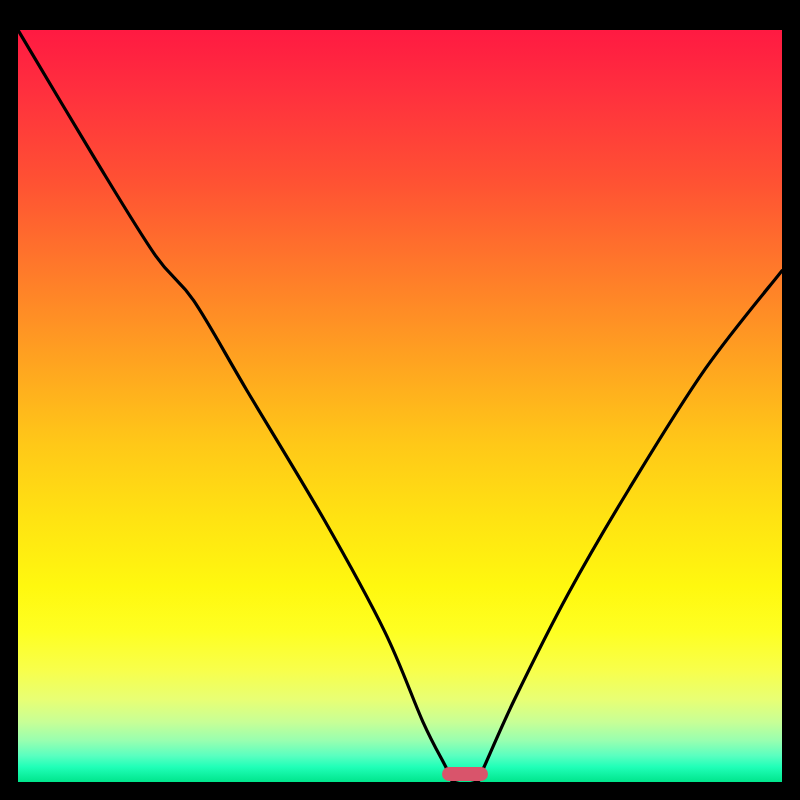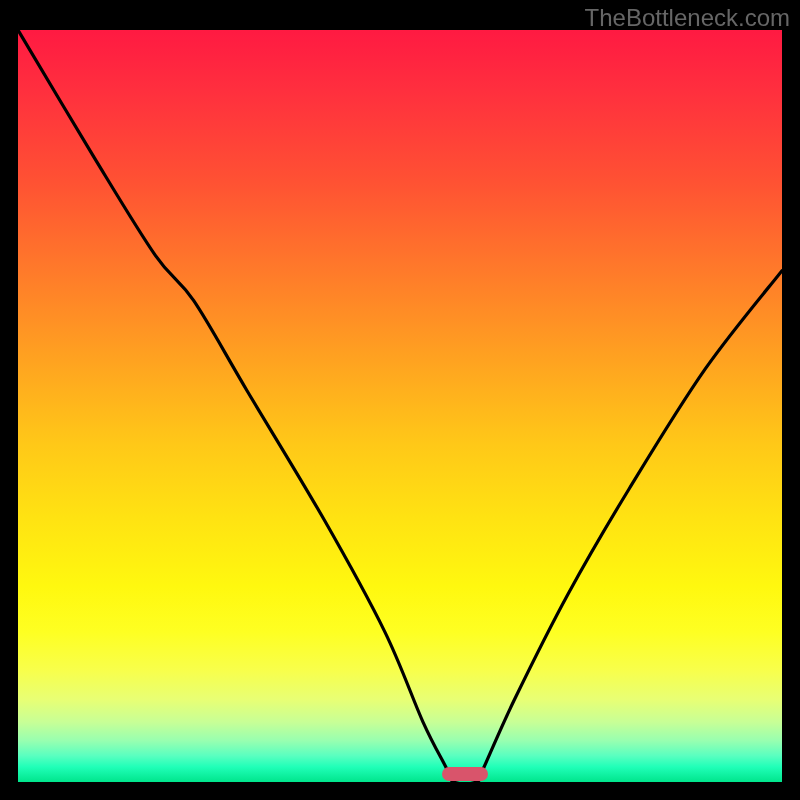--- a/index.html
+++ b/index.html
@@ -64,20 +64,19 @@
     width: 46px;
     height: 14px;
     bottom: 1px;
     left: 418px;
   }
 </style>
 </head>
 <body>
 
 <div class="container">
-  <div class="watermark">TheBottleneck.com</div>
   <div class="plot-area">
     <svg class="curve-svg" viewBox="0 0 764 752" preserveAspectRatio="none">
       <path id="curve-path" d="M 0.00 0.00 C 12.73 21.31, 53.48 90.24, 76.40 127.84 C 99.32 165.44, 120.97 201.79, 137.52 225.60 C 154.07 249.41, 160.44 248.16, 175.72 270.72 C 191.00 293.28, 207.55 324.61, 229.20 360.96 C 250.85 397.31, 282.68 448.69, 305.60 488.80 C 328.52 528.91, 350.17 567.76, 366.72 601.60 C 383.27 635.44, 394.73 669.28, 404.92 691.84 C 415.11 714.40, 422.75 726.93, 427.84 736.96 C 432.93 746.99, 430.39 749.49, 435.48 752.00 C 440.57 754.51, 453.31 754.51, 458.40 752.00 C 463.49 749.49, 459.67 750.75, 466.04 736.96 C 472.41 723.17, 482.59 698.11, 496.60 669.28 C 510.61 640.45, 530.98 599.09, 550.08 564.00 C 569.18 528.91, 588.28 496.32, 611.20 458.72 C 634.12 421.12, 662.13 374.75, 687.60 338.40 C 713.07 302.05, 751.27 256.93, 764.00 240.64" fill="none" stroke="#000" stroke-width="3.2" stroke-linecap="round" stroke-linejoin="round"></path>
     </svg>
     <div id="marker" class="marker" style="left: 424.02px; width: 45.84px;"></div>
   </div>
 </div>
 
 </body></html>

